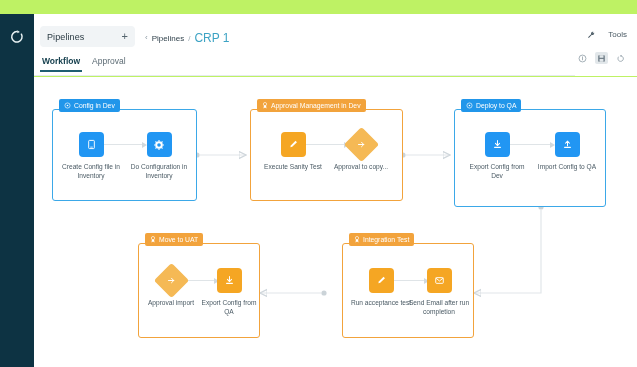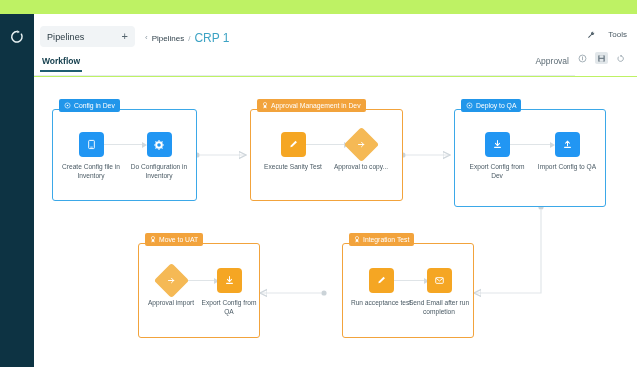--- a/index.html
+++ b/index.html
@@ -83,21 +83,20 @@
   }
   .hicon.active { background: #e2e7ea; }
 
   
   .tabs {
     position: absolute; left: 34px; top: 52px;
     width: 541px; height: 24px;
     border-bottom: 1px solid #e6ebee;
     display: flex; align-items: flex-start;
     padding-left: 2px;
-    justify-content: space-between;
   }
   .tab {
     font-size: 8.5px; color: #5c6b74;
     padding: 4px 6px 6px 6px;
     position: relative;
   }
   .tab.selected { color: #17414f; font-weight: bold; }
   .tab.selected::after {
     content: ""; position: absolute;
     left: 4px; right: 4px; bottom: 0; height: 1.6px;

